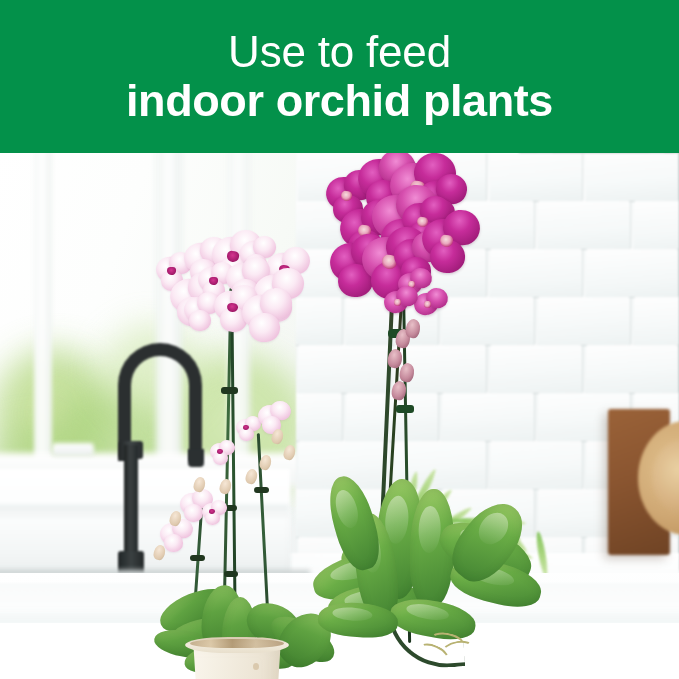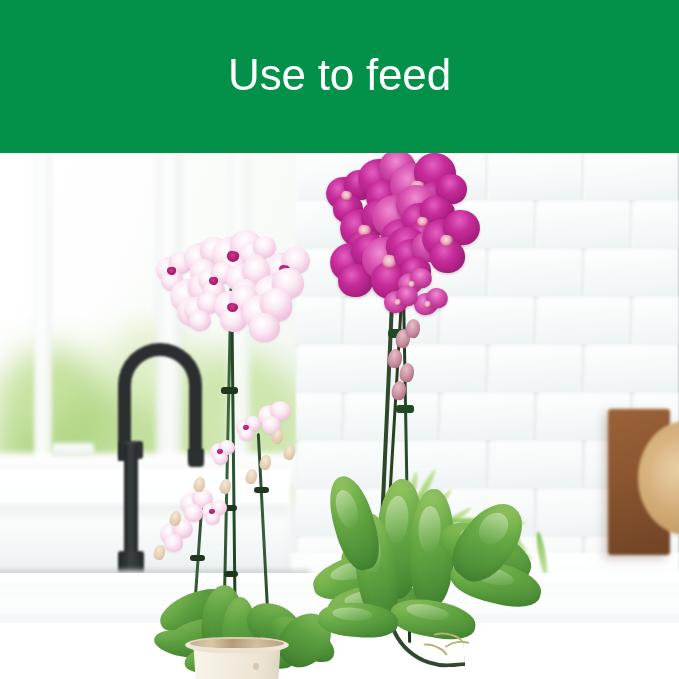--- a/index.html
+++ b/index.html
@@ -259,20 +259,21 @@
      background:linear-gradient(180deg,#fdfefe,#f0f3f3);filter:blur(1.6px);opacity:.92;}
 </style>
 </head>
 <body>
 
 <div id="root">
 
   <div class="banner">
     <div class="banner-text">
       <div class="hl1">Use to feed</div>
+      <div class="hl2">indoor orchid plants</div>
     </div>
   </div>
 
   <div class="photo">
 
     <div class="bg-base"></div>
 
     <div class="window-frame"></div>
     <div class="foliage fol-1"></div>
     <div class="foliage fol-2"></div>

